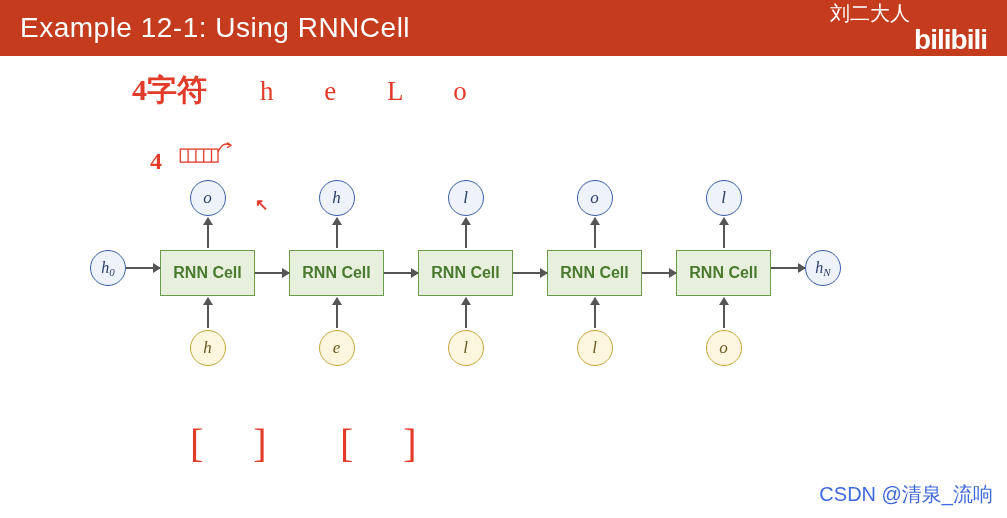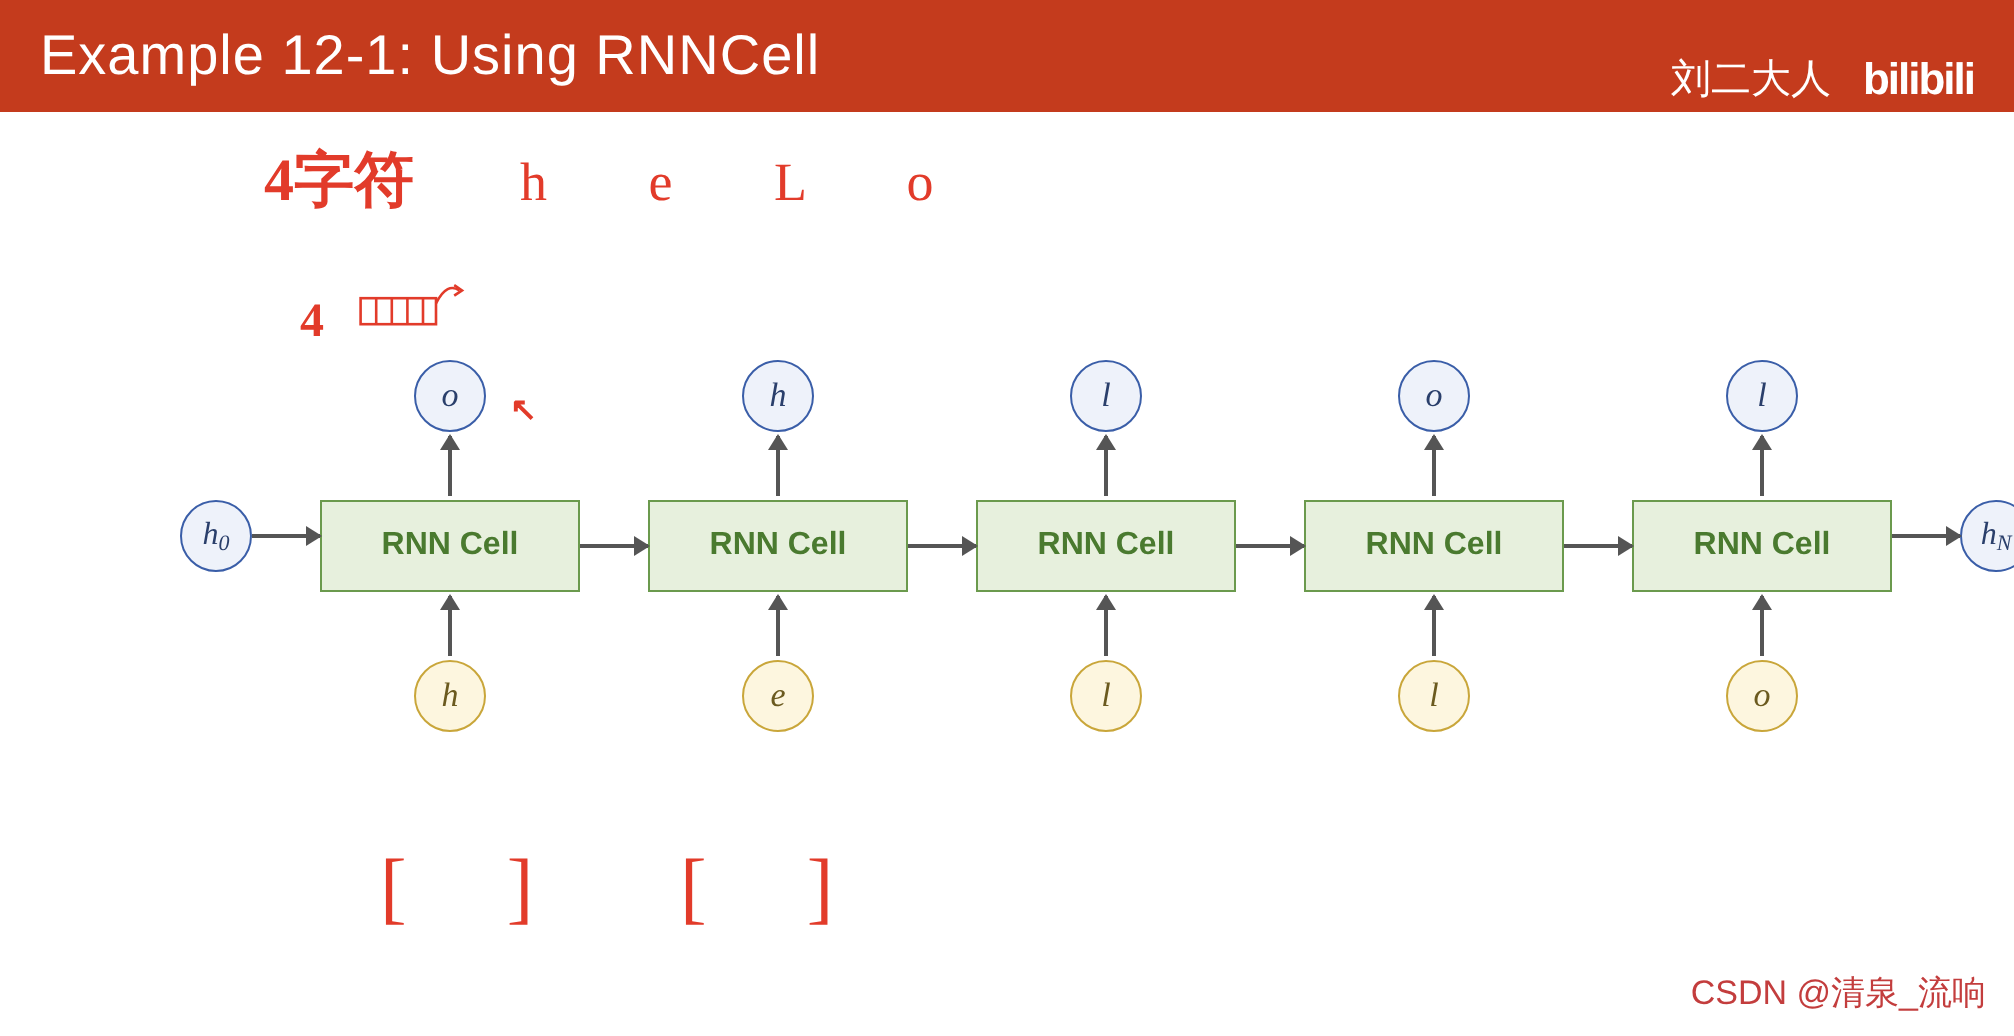--- a/index.html
+++ b/index.html
@@ -21,27 +21,27 @@
     padding: 0 20px;
     justify-content: space-between;
   }
   .header-title {
     font-size: 28px;
     font-weight: 300;
     letter-spacing: 0.5px;
   }
   .header-right {
     display: flex;
-    align-items: flex-end;
-    gap: 16px;
+    align-items: flex-start;
+    gap: 4px;
     font-size: 20px;
   }
   .bilibili {
     font-weight: 900;
-    font-size: 22px;
+    font-size: 28px;
     letter-spacing: -1px;
     font-family: Arial, sans-serif;
     margin-top: 24px;
   }
   .hand { color: #e23b2a; position: absolute; font-family: "Comic Sans MS", cursive; }
   .hw-1 { top: 70px; left: 132px; font-size: 30px; font-weight: 600; }
   .hw-2 { top: 76px; left: 260px; font-size: 27px; letter-spacing: 22px; font-weight: 500;}
   .hw-3 { top: 148px; left: 150px; font-size: 24px; font-weight: 600;}
   .hw-box { position:absolute; top:140px; left:175px; width:60px; height:26px;}
   .hw-brackets { top: 420px; font-size: 40px; font-weight: 400; letter-spacing: 20px; }
@@ -64,21 +64,21 @@
     font-style: italic;
     font-family: "Cambria Math", "Times New Roman", serif;
     font-size: 17px;
     background: #fff;
   }
   .circle.blue { border-color: #3a5ea8; color: #2a3f6b; background:#eef2fa; }
   .circle.yellow { border-color: #c9a63a; color: #6b5a1f; background:#fdf6df; }
   .circle.sub { font-size: 16px; }
   .sub-txt { font-size:11px; font-style:italic; position:relative; top:4px;}
   .cellbox {
-    width: 130px; height: 46px;
+    width: 95px; height: 46px;
     border: 1.5px solid #6b9a4d;
     background: #e7f0dd;
     color: #4a7a2f;
     font-weight: 700;
     font-size: 16px;
     display: flex; align-items: center; justify-content: center;
   }
   .arrow-h { width: 34px; height: 2px; background:#555; position:relative; }
   .arrow-h::after {
     content:""; position:absolute; right:-1px; top:-4px;
@@ -89,21 +89,21 @@
     content:""; position:absolute; left:-4px; top:-1px;
     border-bottom:8px solid #555; border-left:5px solid transparent; border-right:5px solid transparent;
   }
   .units { display:flex; align-items:flex-start; }
   .unit { display:flex; flex-direction:column; align-items:center; }
   .h-gap { width:34px; display:flex; align-items:center; justify-content:center; height:46px; margin-top:70px;}
   .side { display:flex; align-items:center; margin-top:70px; }
 
   .watermark {
     position:absolute; right:14px; bottom:10px;
-    color:#b91c1c; font-size:17px; font-family: "Microsoft YaHei", sans-serif;
+    color:#1d4ed8; font-size:20px; font-family: "Microsoft YaHei", sans-serif;
     opacity:0.85;
   }
 </style>
 </head>
 <body>
 
 <div class="header">
   <div class="header-title">Example 12-1: Using RNNCell</div>
   <div class="header-right">
     <span>刘二大人</span>

